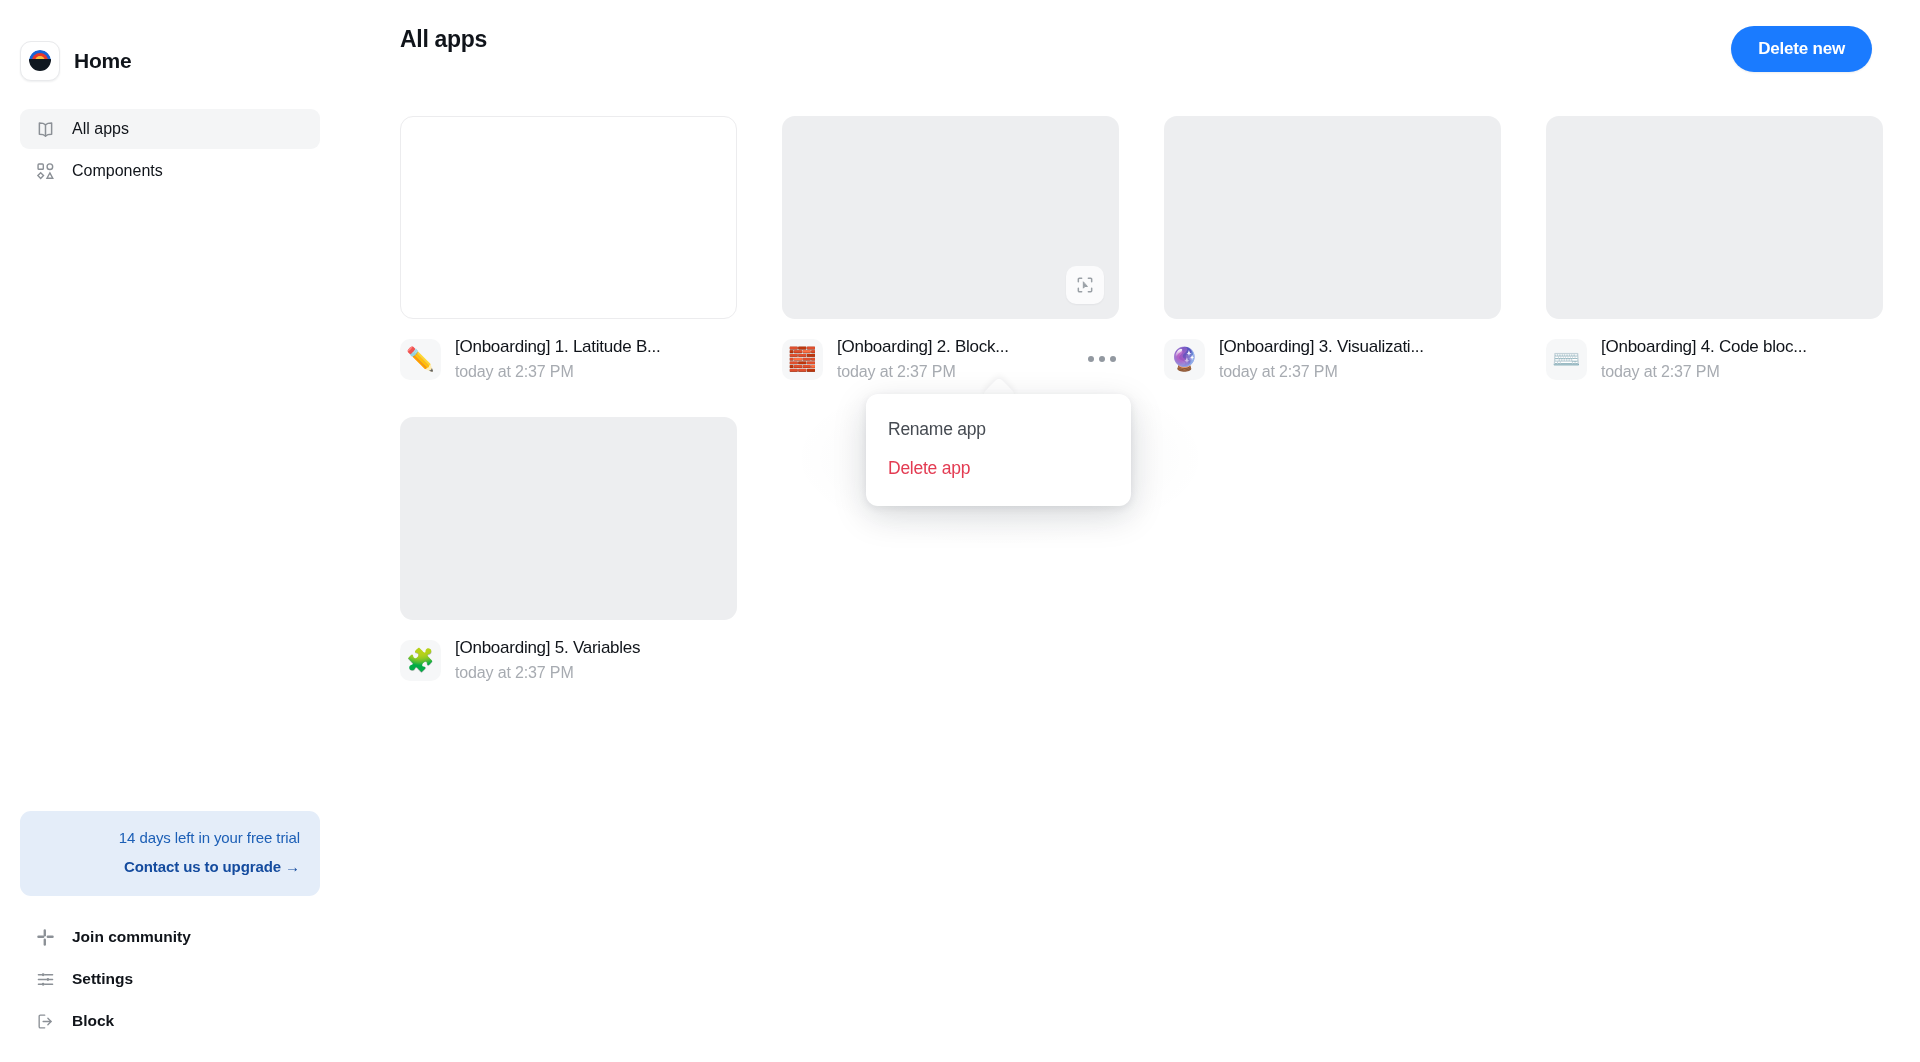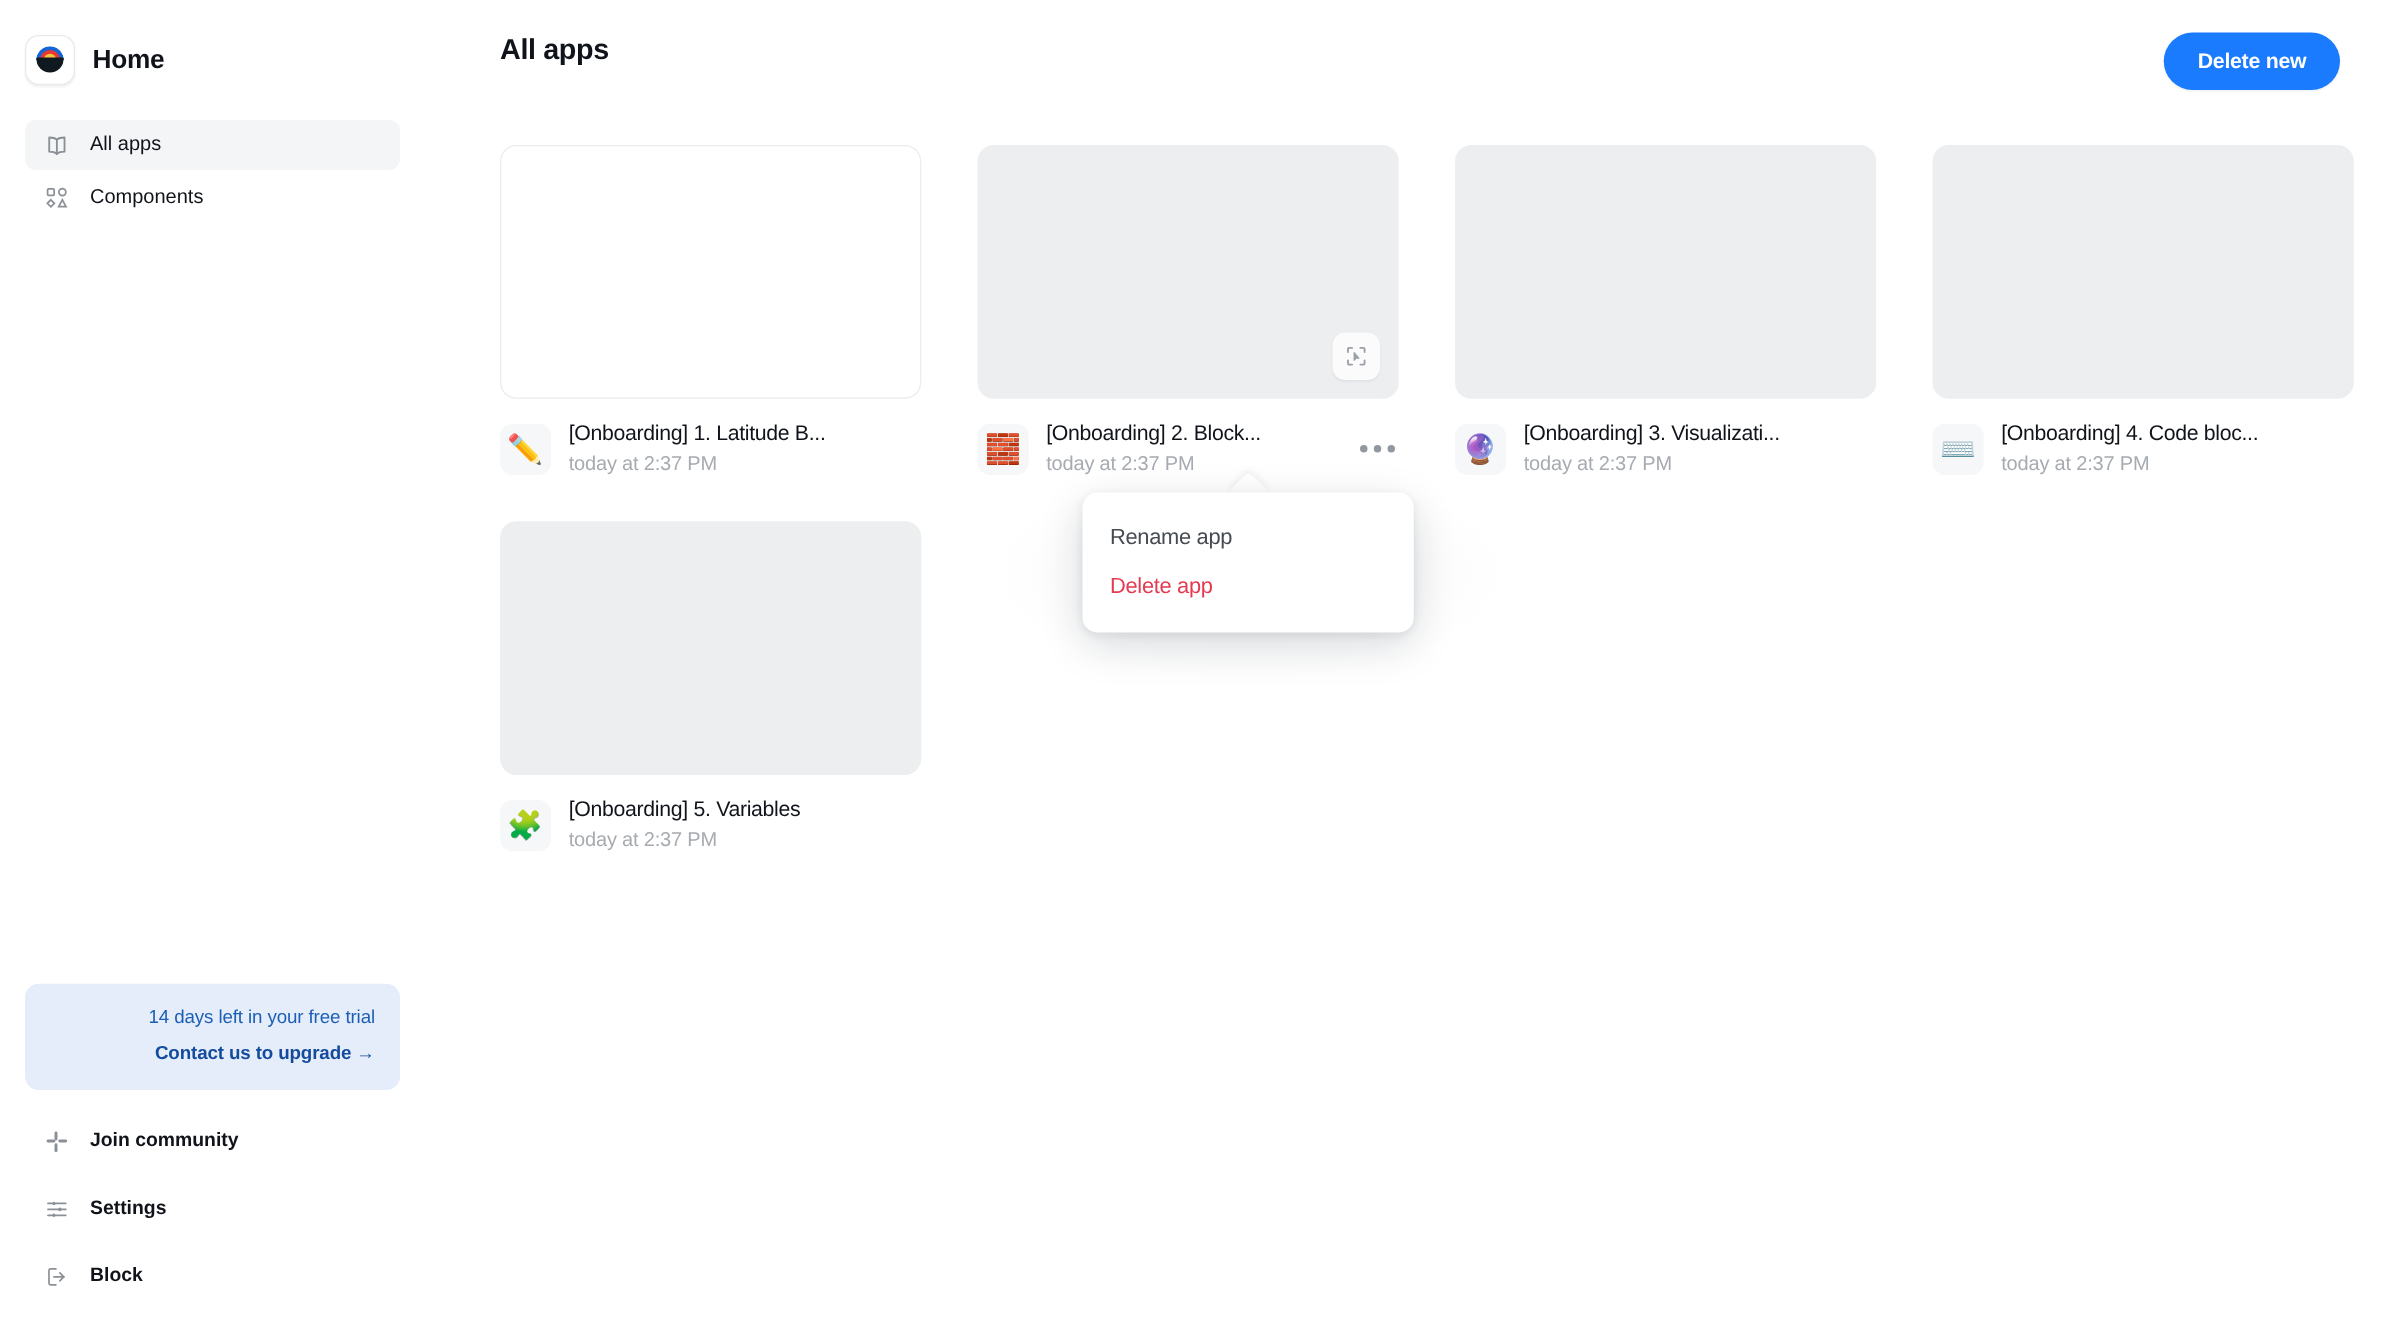--- a/index.html
+++ b/index.html
@@ -9,21 +9,21 @@
     font-family: "Liberation Sans", sans-serif;
     overflow: hidden;
     color: #111418;
   }
   .app { display: flex; width: 1920px; height: 1062px; position: relative; }
 
   
   .sidebar {
     width: 340px; height: 1062px;
     background: #ffffff;
-    padding: 18px 20px 0 20px;
+    padding: 31px 20px 0 20px;
     display: flex; flex-direction: column;
     position: relative; flex: none;
   }
   .brand { display: flex; align-items: center; gap: 14px; padding: 4px 0 0 0; height: 56px; }
   .brand-logo {
     width: 40px; height: 40px; border-radius: 11px;
     background: #ffffff;
     border: 1px solid #e9eaec;
     box-shadow: 0 1px 2px rgba(16,24,40,.07);
     display: flex; align-items: center; justify-content: center;
@@ -46,21 +46,21 @@
   .trial-card {
     background: #e4edf9;
     border-radius: 11px;
     padding: 18px 20px 20px 20px;
     margin: 0 0 22px 0;
     text-align: right;
   }
   .trial-line1 { font-size: 15px; color: #1c5fb6; margin-bottom: 12px; letter-spacing: -0.1px; }
   .trial-link { font-size: 15px; color: #144b9e; font-weight: 700; text-decoration: none; letter-spacing: -0.1px; cursor: pointer; display: inline-block;}
 
-  .nav-bottom { display: flex; flex-direction: column; gap: 16px; padding-bottom: 22px; }
+  .nav-bottom { display: flex; flex-direction: column; gap: 4px; padding-bottom: 22px; }
   .nav-bottom .nav-item { height: 38px; padding: 0 14px; font-weight: 700; font-size: 15.5px; }
 
   
   .main { flex: 1 1 auto; padding: 26px 48px 0 60px; position: relative; min-width: 0; }
   .main-head { display: flex; align-items: flex-start; justify-content: space-between; }
   .page-title { font-size: 23px; font-weight: 700; letter-spacing: -0.3px; color: #10141a; }
   .page-sub { margin-top: 15px; font-size: 16.5px; color: #a7abb1; letter-spacing: -0.1px; }
   .btn-primary {
     background: #1a7bff; color: #fff; border: none;
     font-family: "Liberation Sans", sans-serif;

